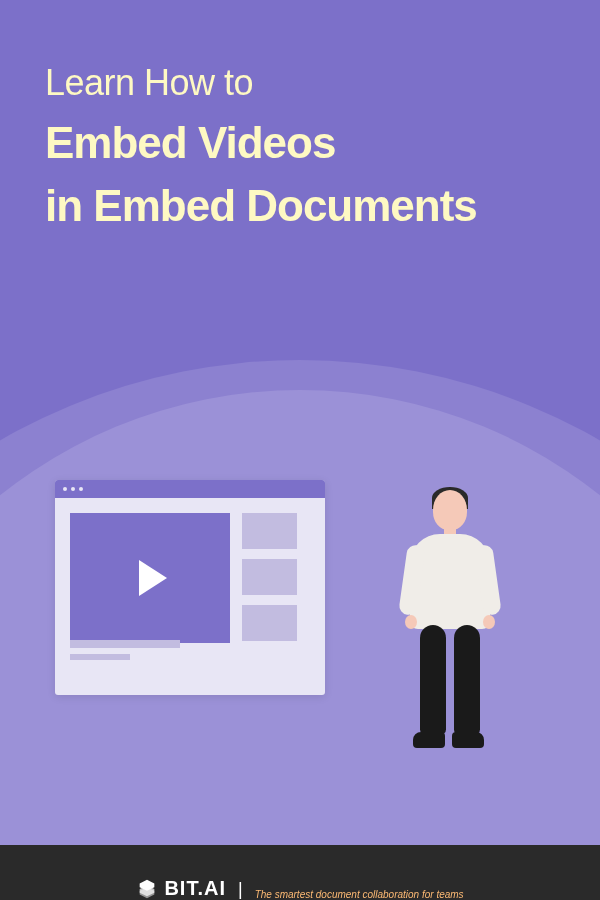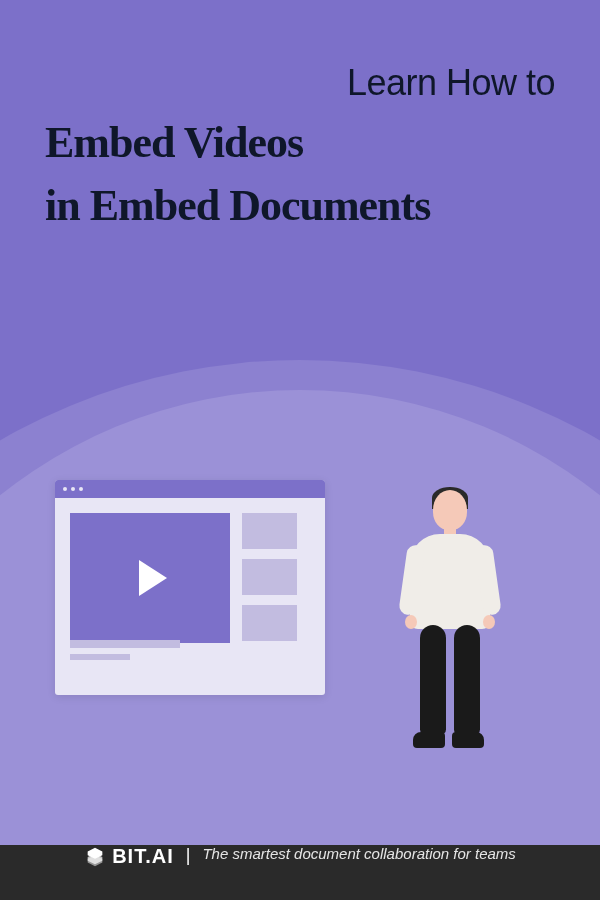--- a/index.html
+++ b/index.html
@@ -17,36 +17,34 @@
       overflow: hidden;
     }
     
     .header {
       padding: 60px 45px 0;
       position: relative;
       z-index: 10;
     }
     
     .title-light {
-      color: #0f172a;
+      color: #fef9c3;
       font-size: 36px;
       font-weight: 300;
       line-height: 1.3;
       letter-spacing: -0.5px;
-      text-align: right;
     }
     
     .title-bold {
-      color: #0f172a;
+      color: #fef9c3;
       font-size: 44px;
       font-weight: 700;
       line-height: 1.25;
       letter-spacing: -1px;
       margin-top: 8px;
-      font-family: Liberation Serif, serif;
     }
     
     .arc-container {
       position: absolute;
       top: 360px;
       left: 0;
       width: 600px;
       height: 540px;
       overflow: hidden;
     }
@@ -304,21 +302,21 @@
     }
     
     .footer {
       position: absolute;
       bottom: 0;
       left: 0;
       width: 600px;
       height: 55px;
       background: #2a2a2a;
       display: flex;
-      align-items: flex-start;
+      align-items: flex-end;
       justify-content: center;
       gap: 12px;
       z-index: 20;
     }
     
     .logo-group {
       display: flex;
       align-items: center;
       gap: 6px;
     }
@@ -335,22 +333,22 @@
       letter-spacing: 1px;
     }
     
     .divider {
       color: #ffffff;
       font-size: 18px;
       font-weight: 300;
     }
     
     .tagline {
-      color: #e5e5e5;
-      font-size: 15px;
+      color: #fdba74;
+      font-size: 10px;
       font-style: italic;
       font-weight: 300;
     }
   </style>
 </head>
 <body>
 
 <div class="header">
   <div class="title-light">Learn How to</div>
   <div class="title-bold">Embed Videos</div>

